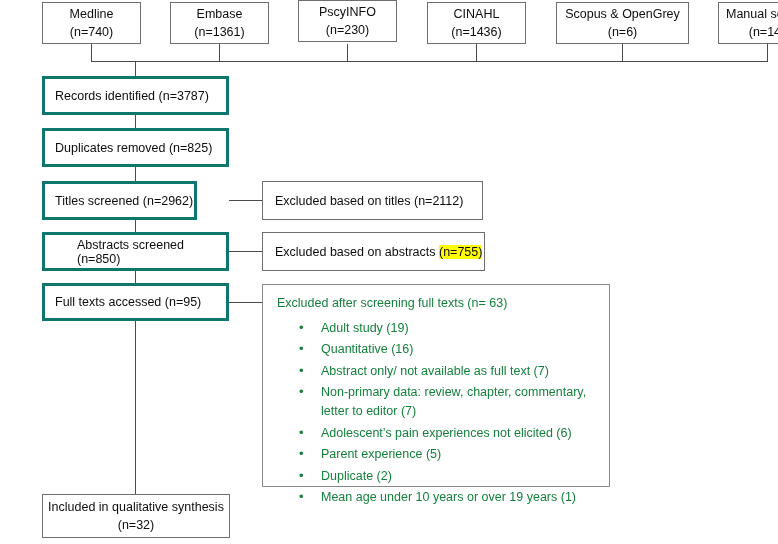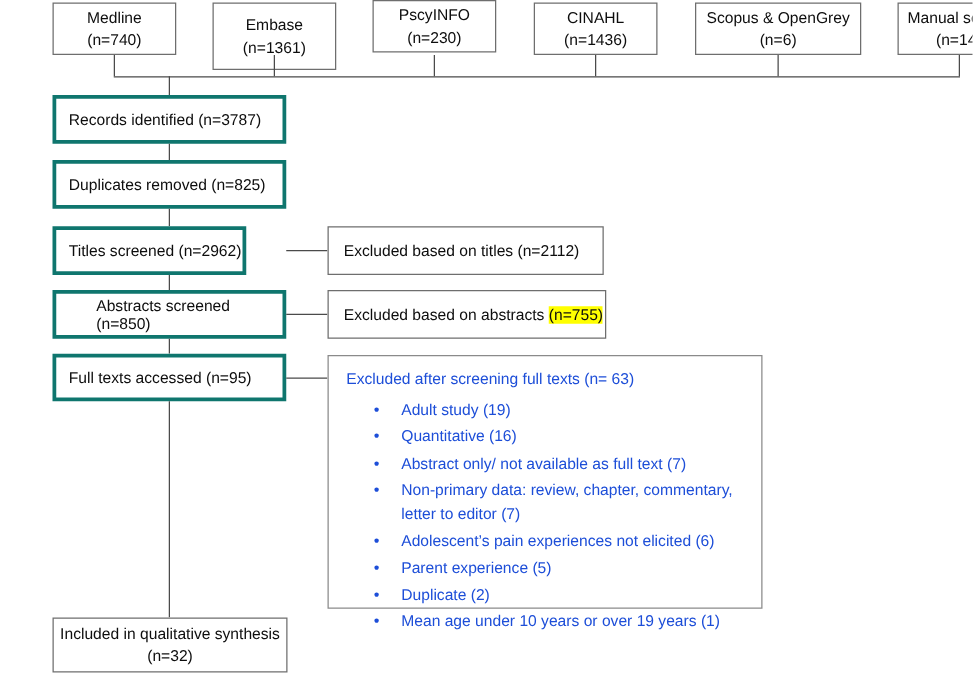--- a/index.html
+++ b/index.html
@@ -58,21 +58,21 @@
   }
   .hl {
     background: #ffff00;
   }
   .big-box {
     position: absolute;
     box-sizing: border-box;
     border: 1px solid #8a8a8a;
     background: #ffffff;
     font-size: 12.5px;
-    color: #1d4ed8;
+    color: #15803d;
     padding: 8px 10px 8px 12px;
   }
   .big-box-title {
     margin: 2px 0 6px 2px;
     line-height: 1.4;
   }
   .big-list {
     margin: 0;
     padding: 0 0 0 46px;
     list-style: none;
@@ -100,21 +100,21 @@
 </head>
 <body>
 
 <div id="canvas">
 
   <div class="box" style="left:2px; top:2px; width:99px; height:42px;">
     <span class="src-line">Medline</span>
     <span class="src-line">(n=740)</span>
   </div>
 
-  <div class="box" style="left:130px; top:2px; width:99px; height:54px;">
+  <div class="box" style="left:130px; top:2px; width:99px; height:42px;">
     <span class="src-line">Embase</span>
     <span class="src-line">(n=1361)</span>
   </div>
 
   <div class="box" style="left:258px; top:0; width:99px; height:42px;">
     <span class="src-line">PscyINFO</span>
     <span class="src-line">(n=230)</span>
   </div>
 
   <div class="box" style="left:387px; top:2px; width:99px; height:42px;">

